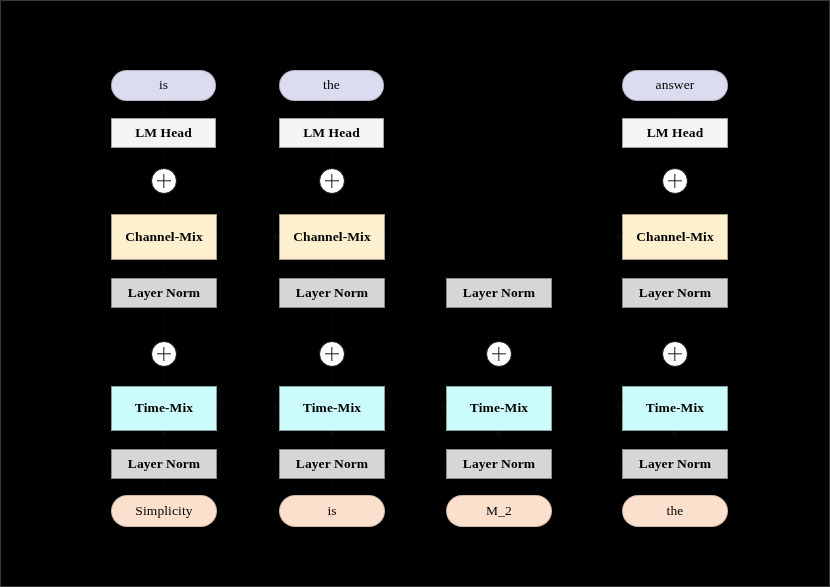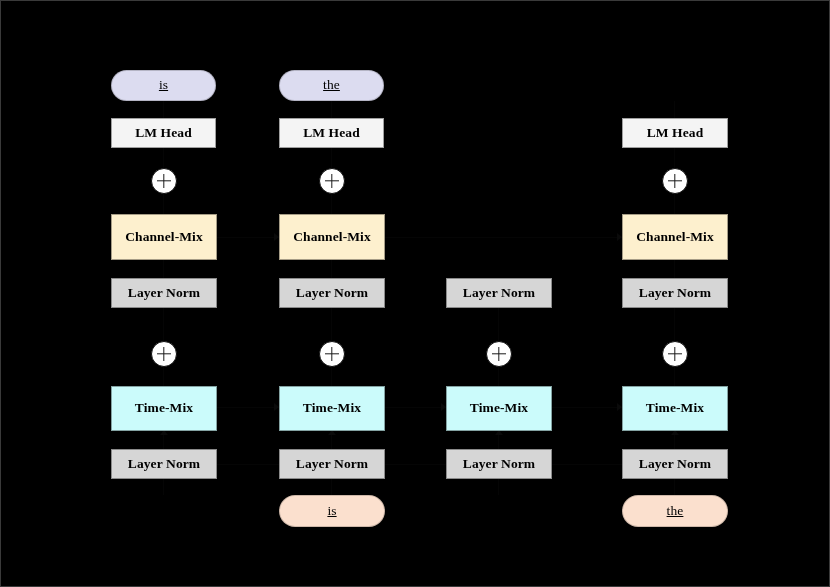--- a/index.html
+++ b/index.html
@@ -26,21 +26,20 @@
     text-align: center;
     color: #000000;
     font-size: 13.5px;
     line-height: 1.1;
     letter-spacing: 0.1px;
     white-space: nowrap;
   }
   .pill {
     border-radius: 999px;
     border: 1px solid rgba(0,0,0,0.18);
-    text-decoration: underline;
   }
   .rect {
     border: 1px solid rgba(0,0,0,0.35);
     font-weight: bold;
   }
   .plus {
     position: absolute;
     box-sizing: border-box;
     width: 26px;
     height: 26px;
@@ -110,20 +109,23 @@
   <div class="node rect" style="left:110px; top:277px; width:106px; height:30px; background:#d6d6d6;">
     <span>Layer Norm</span>
   </div>
   <div class="plus" style="left:150px; top:340px;"></div>
   <div class="node rect" style="left:110px; top:385px; width:106px; height:45px; background:#cbfbfb;">
     <span>Time-Mix</span>
   </div>
   <div class="node rect" style="left:110px; top:448px; width:106px; height:30px; background:#d6d6d6;">
     <span>Layer Norm</span>
   </div>
+  <div class="node pill" style="left:110px; top:494px; width:106px; height:32px; background:#fbe0ce;">
+    <span>Simplicity</span>
+  </div>
 
   <div class="edge edge-v" style="left:330px; top:430px; height:18px;"></div>
   <div class="arrowhead" style="left:326.5px; top:429px;"></div>
   <div class="edge edge-v" style="left:330px; top:478px; height:16px;"></div>
   <div class="edge edge-v" style="left:330px; top:366px; height:19px;"></div>
   <div class="edge edge-v" style="left:330px; top:307px; height:33px;"></div>
   <div class="edge edge-v" style="left:330px; top:259px; height:18px;"></div>
   <div class="edge edge-v" style="left:330px; top:193px; height:20px;"></div>
   <div class="edge edge-v" style="left:330px; top:147px; height:20px;"></div>
   <div class="edge edge-v" style="left:330px; top:100px; height:17px;"></div>
@@ -161,31 +163,37 @@
   <div class="node rect" style="left:445px; top:277px; width:106px; height:30px; background:#d6d6d6;">
     <span>Layer Norm</span>
   </div>
   <div class="plus" style="left:485px; top:340px;"></div>
   <div class="node rect" style="left:445px; top:385px; width:106px; height:45px; background:#cbfbfb;">
     <span>Time-Mix</span>
   </div>
   <div class="node rect" style="left:445px; top:448px; width:106px; height:30px; background:#d6d6d6;">
     <span>Layer Norm</span>
   </div>
+  <div class="node pill" style="left:445px; top:494px; width:106px; height:32px; background:#fbe0ce;">
+    <span>M_2</span>
+  </div>
 
   <div class="edge edge-v" style="left:673px; top:430px; height:18px;"></div>
   <div class="arrowhead" style="left:669.5px; top:429px;"></div>
   <div class="edge edge-v" style="left:673px; top:478px; height:16px;"></div>
   <div class="edge edge-v" style="left:673px; top:366px; height:19px;"></div>
   <div class="edge edge-v" style="left:673px; top:307px; height:33px;"></div>
   <div class="edge edge-v" style="left:673px; top:259px; height:18px;"></div>
   <div class="edge edge-v" style="left:673px; top:193px; height:20px;"></div>
   <div class="edge edge-v" style="left:673px; top:147px; height:20px;"></div>
   <div class="edge edge-v" style="left:673px; top:100px; height:17px;"></div>
 
+  <div class="node pill" style="left:621px; top:69px; width:106px; height:31px; background:#dcdcf0;">
+    <span>answer</span>
+  </div>
   <div class="node rect" style="left:621px; top:117px; width:106px; height:30px; background:#f4f4f4;">
     <span>LM Head</span>
   </div>
   <div class="plus" style="left:661px; top:167px;"></div>
   <div class="node rect" style="left:621px; top:213px; width:106px; height:46px; background:#fdf0ce;">
     <span>Channel-Mix</span>
   </div>
   <div class="node rect" style="left:621px; top:277px; width:106px; height:30px; background:#d6d6d6;">
     <span>Layer Norm</span>
   </div>

